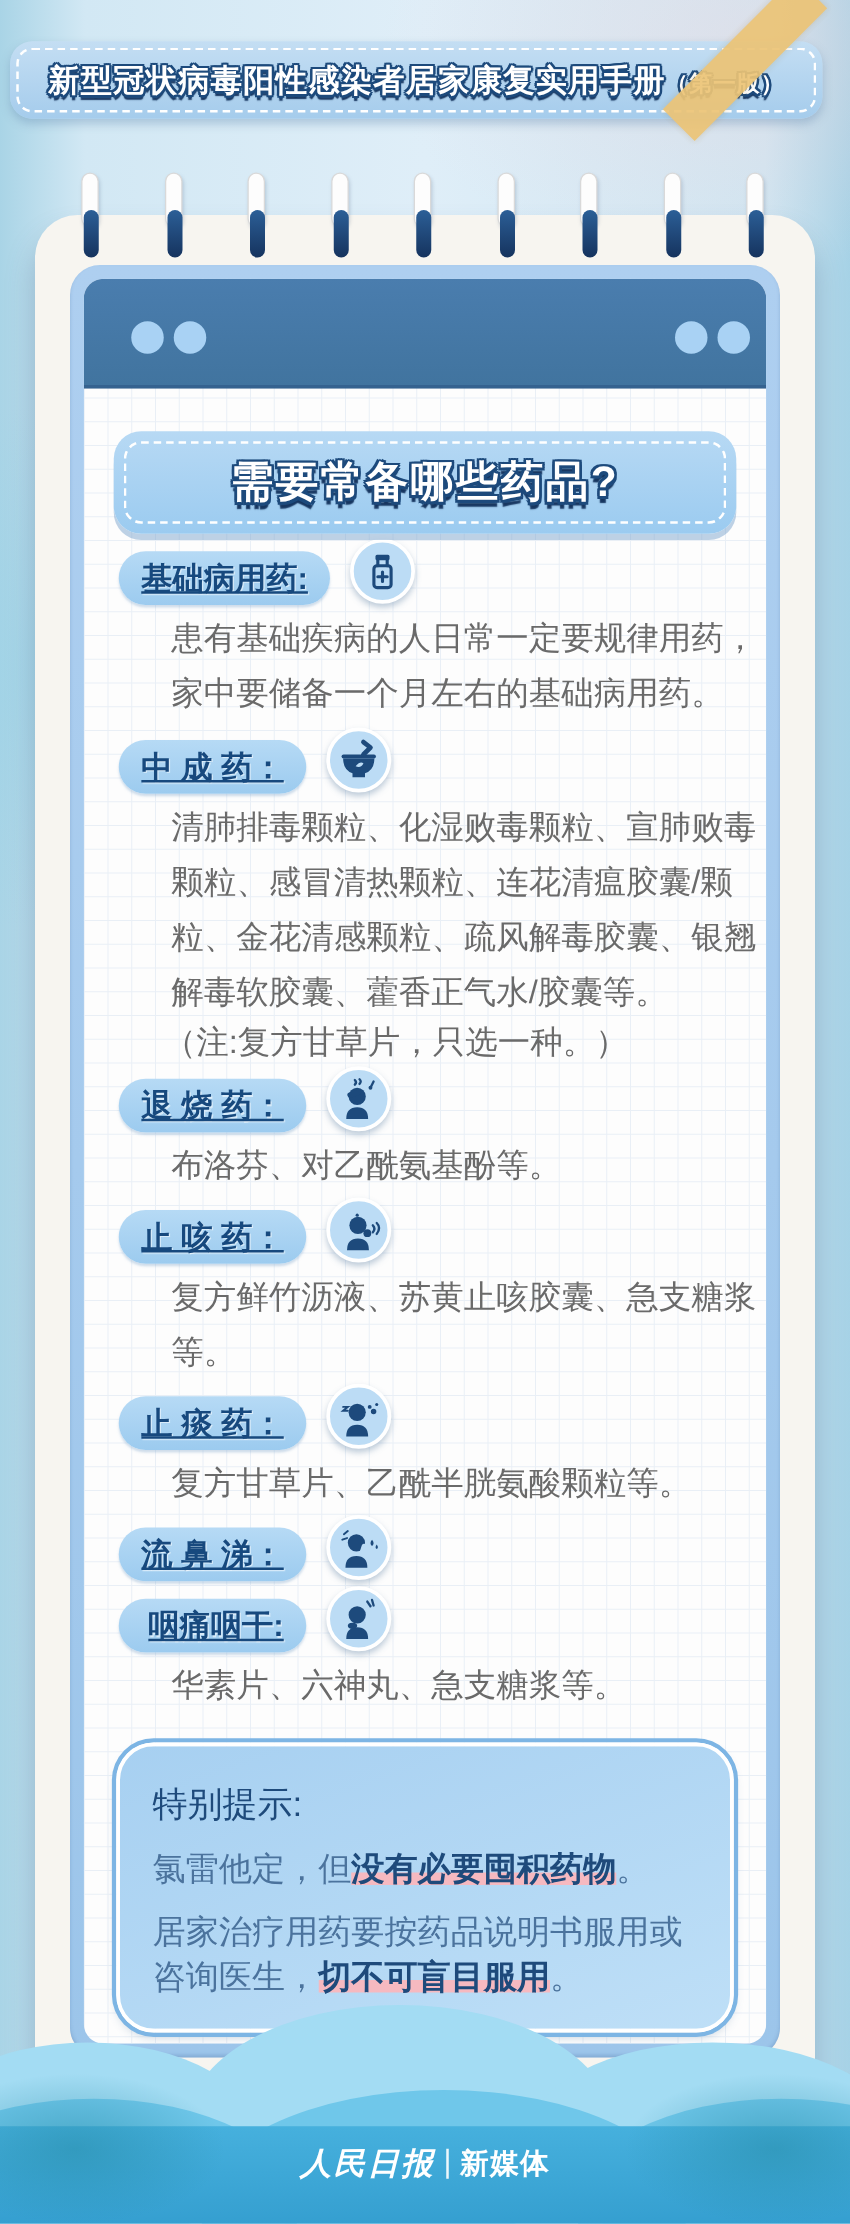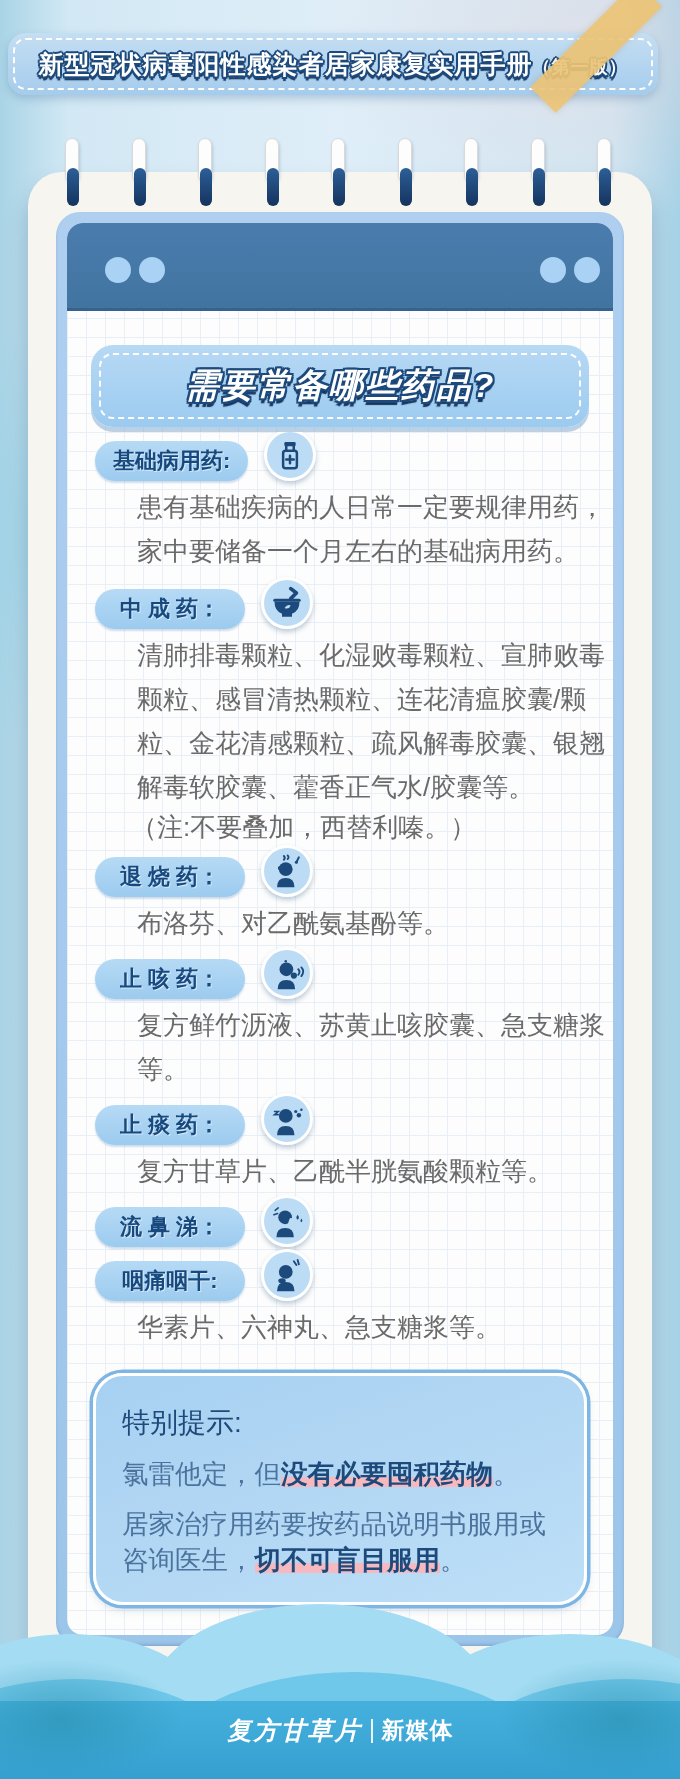--- a/index.html
+++ b/index.html
@@ -43,34 +43,34 @@
   .titlebar{position:relative;height:88px;background:linear-gradient(180deg,#4a7dae,#41749f);
     border-radius:14px 14px 0 0;border-bottom:3px solid #35628f;}
   .dot{position:absolute;width:26px;height:26px;border-radius:50%;background:#a9d2f4;top:34px;}
 
   .content{position:relative;padding:0 22px 0 22px;}
 
   
   .badge{position:relative;margin:34px 2px 0;height:82px;border-radius:22px;
     background:linear-gradient(180deg,#b7d9f4,#9bcbf0);
     box-shadow:0 5px 0 rgba(110,155,200,.45);
-    display:flex;align-items:center;justify-content:center;font-style:italic;}
+    display:flex;align-items:center;justify-content:center;}
   .badge::before{content:"";position:absolute;inset:8px;border:2px dashed #fff;border-radius:14px;}
   .badge-text{position:relative;font-size:34px;font-weight:bold;color:#fff;letter-spacing:2px;
     text-shadow:2px 0 0 #1d4a7c,-2px 0 0 #1d4a7c,0 2px 0 #1d4a7c,0 -2px 0 #1d4a7c,
       2px 2px 0 #1d4a7c,-2px 2px 0 #1d4a7c,2px -2px 0 #1d4a7c,-2px -2px 0 #1d4a7c,0 5px 1px #16355f;}
 
   
   .section{margin-top:14px;}
   .sec2{margin-top:16px;}
   .sec-head{display:flex;align-items:center;gap:16px;padding-left:6px;}
-  .pill{display:inline-block;min-width:150px;text-align:center;padding:5px 18px;border-radius:999px;
+  .pill{display:inline-block;min-width:150px;text-align:right;padding:5px 18px;border-radius:999px;
     background:linear-gradient(180deg,#b6daf5,#9ccbef);
-    font-size:22px;font-weight:bold;color:#17497e;white-space:nowrap;
-    text-shadow:1px 1px 0 rgba(255,255,255,.55);box-shadow:0 2px 2px rgba(120,160,200,.35);}
+    font-size:25px;font-weight:bold;color:#17497e;white-space:nowrap;
+    text-shadow:1px 1px 0 rgba(255,255,255,.55);box-shadow:0 2px 2px rgba(120,160,200,.35);text-decoration:underline;}
   .icon-circle{flex:0 0 auto;width:52px;height:52px;margin-top:-12px;border-radius:50%;
     background:#bcdcf5;border:3px solid #fff;box-shadow:0 3px 5px rgba(70,110,150,.35);
     display:flex;align-items:center;justify-content:center;}
   .icon-circle svg{width:40px;height:40px;display:block;}
   .sec-body{margin:4px 0 0 48px;width:468px;font-size:26px;line-height:44px;color:#6a6a6a;}
   .sec-note{margin:2px 0 0 42px;font-size:26px;line-height:32px;color:#6a6a6a;}
 
   
   .tip-box{position:relative;margin:24px 4px 0;border-radius:30px;padding:22px 26px 24px;
     background:linear-gradient(160deg,#a7d0f1,#bedff7);
@@ -147,21 +147,21 @@
               <span class="icon-circle">
                 <svg viewBox="0 0 64 64">
                     <path d="M12 30 h40 q0 15 -12 19 l0 5 h-16 l0-5 q-12-4 -12-19 z" fill="#1d4a7c"></path>
                   <rect x="10" y="25" width="44" height="5" rx="2.5" fill="#1d4a7c"></rect>
                   <path d="M38 9 l9 7 -9 9" stroke="#1d4a7c" stroke-width="6" fill="none" stroke-linecap="round" stroke-linejoin="round"></path>
                   <path d="M28 40 q5 -7 10 -4 q-3 7 -10 4 z" fill="#bcdcf5"></path>
                   </svg>
               </span>
             </div>
             <p class="sec-body">清肺排毒颗粒、化湿败毒颗粒、宣肺败毒颗粒、感冒清热颗粒、连花清瘟胶囊/颗粒、金花清感颗粒、疏风解毒胶囊、银翘解毒软胶囊、藿香正气水/胶囊等。</p>
-            <p class="sec-note">（注:不要叠加，西替利嗪。）</p>
+            <p class="sec-note">（注:复方甘草片，只选一种。）</p>
           </div>
 
           <div class="section">
             <div class="sec-head">
               <span class="pill">退 烧 药：</span>
               <span class="icon-circle">
                 <svg viewBox="0 0 64 64" fill="#1d4a7c">
                     <circle cx="30" cy="29" r="11"></circle>
                   <path d="M16 58 q0-15 14-15 q14 0 14 15 z"></path>
                   <rect x="17" y="22" width="18" height="7" rx="3.5" transform="rotate(-18 26 25)"></rect>
@@ -311,18 +311,18 @@
     <span class="cl a" style="left:420px;top:30px;width:300px;height:160px"></span>
     <span class="cl b" style="left:-90px;top:75px;width:330px;height:170px"></span>
     <span class="cl b" style="left:160px;top:68px;width:390px;height:190px"></span>
     <span class="cl b" style="left:460px;top:75px;width:330px;height:170px"></span>
     <div class="cloud-base"></div>
     <span class="corner l"></span>
     <span class="corner r"></span>
   </div>
 
   <div class="footer-logo">
-    <span class="script">复方甘草片</span>
+    <span class="script">人民日报</span>
     <span class="vbar"></span>
     <span class="brand">新媒体</span>
   </div>
 
 </div>
 
 </body></html>

